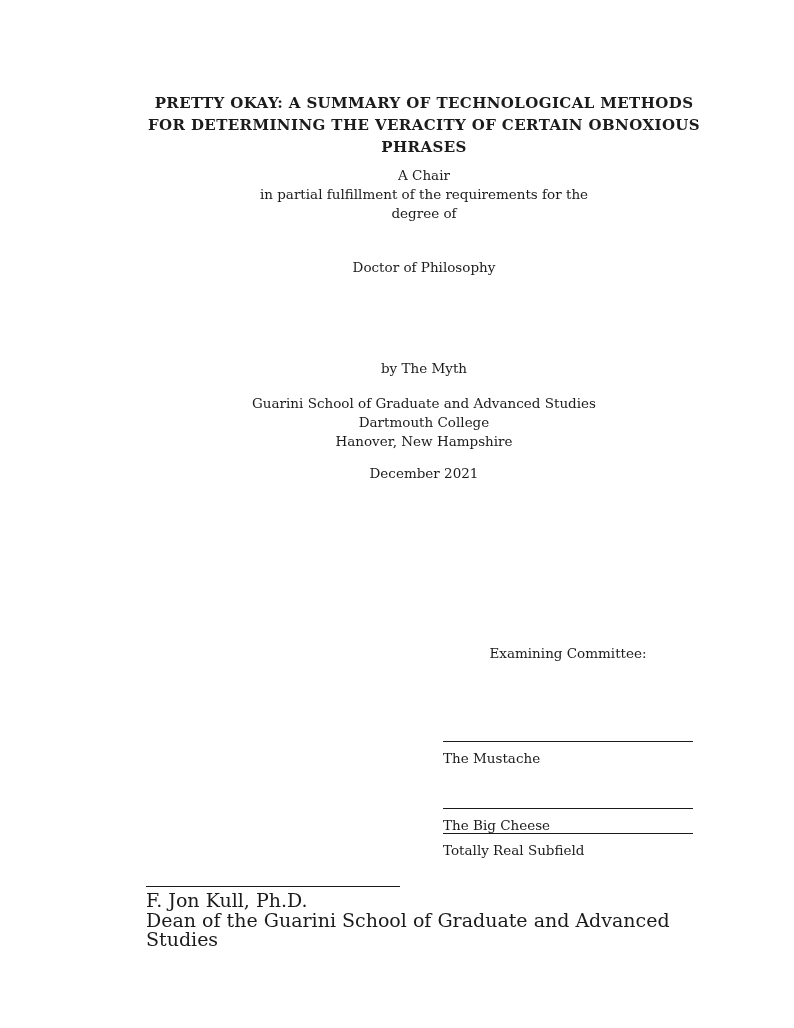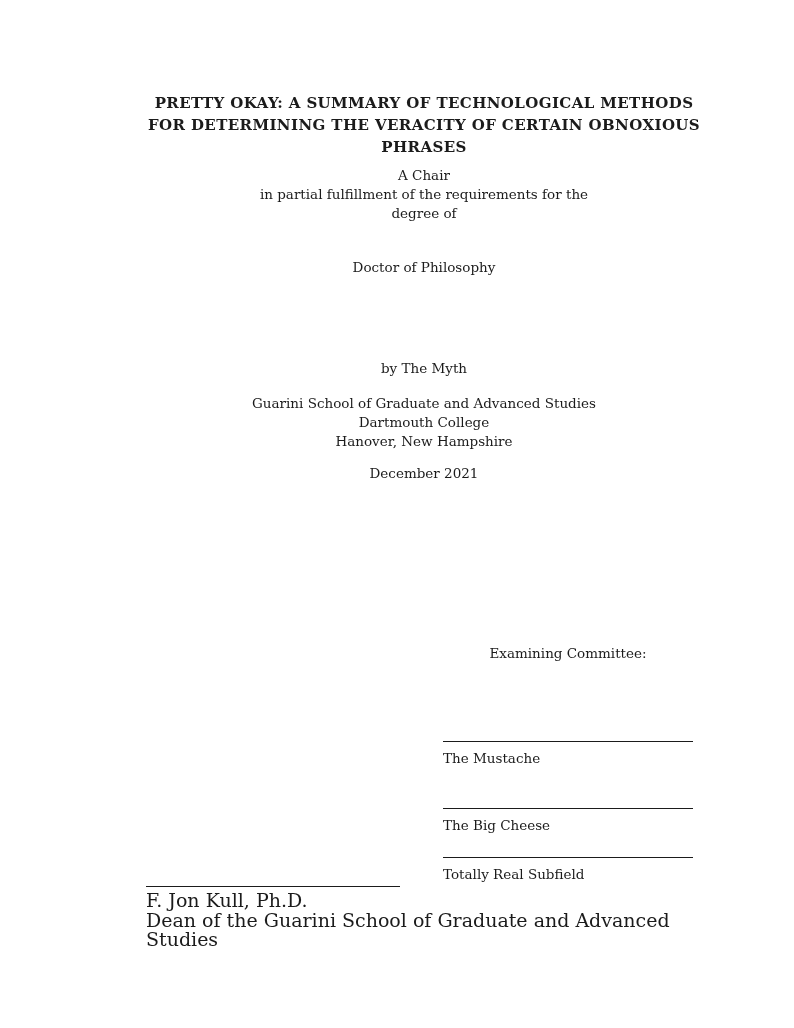--- a/index.html
+++ b/index.html
@@ -58,21 +58,21 @@
     width: 250px;
     border-top: 1.5px solid #1b1b1b;
     padding-top: 7px;
     text-align: left;
     font-size: 13.5px;
     line-height: 19px;
   }
   .sig-1 { top: 690px; }
   .sig-2 { top: 741px; }
   .sig-3 { top: 790px; margin-top: 18px; }
-  .sig-4 { top: 857px; }
+  .sig-4 { top: 833px; }
 
   
   .dean-block {
     position: absolute;
     left: 146px;
     top: 886px;
     width: 556px;
     text-align: left;
     font-size: 19px;
     line-height: 19.5px;

